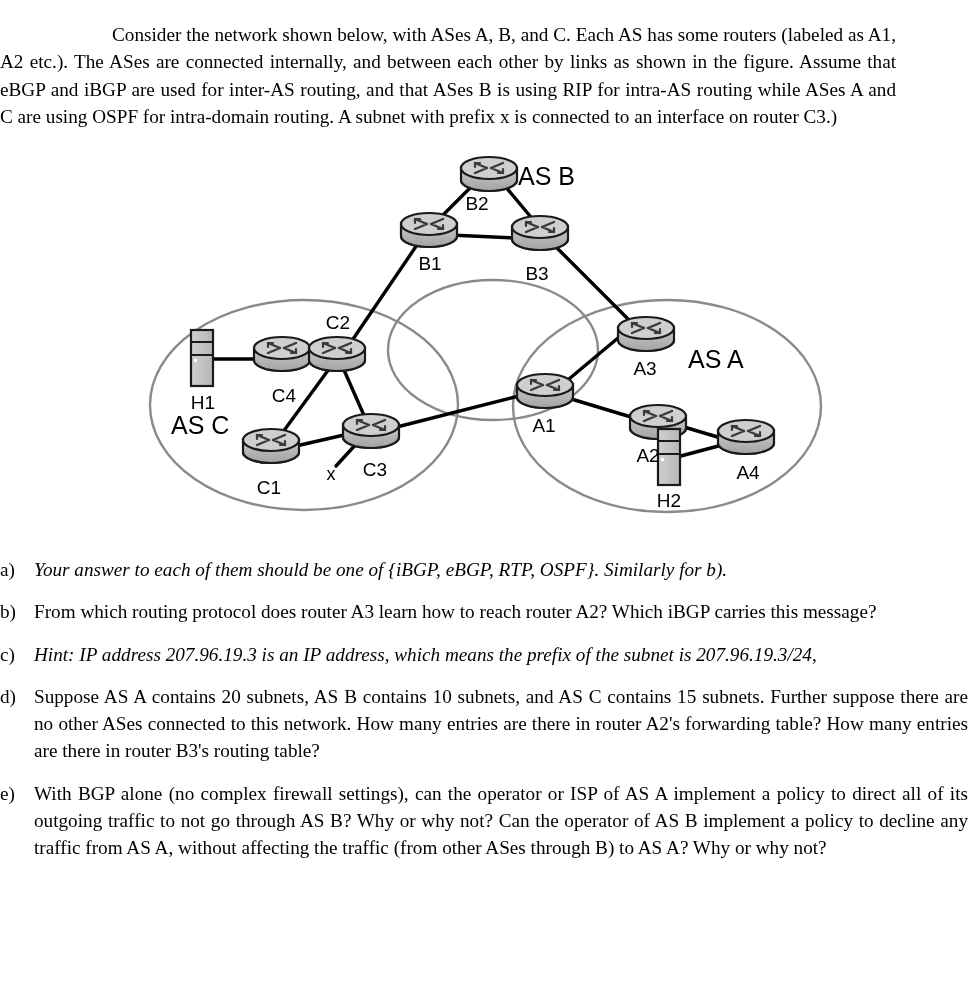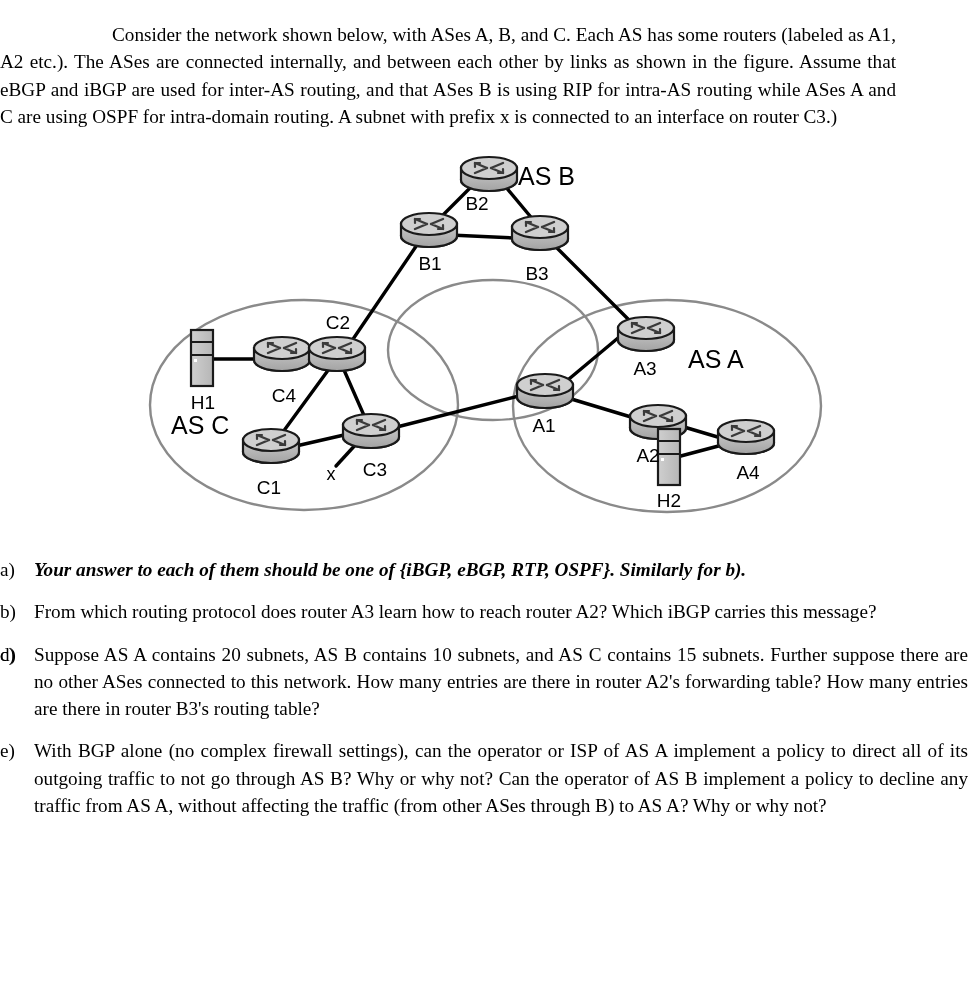--- a/index.html
+++ b/index.html
@@ -55,21 +55,20 @@
     top: 0px;
     width: 28px;
     font-size: 19.2px;
     line-height: 27.3px;
     text-align: left;
   }
   .qitem .qtext { display: block; }
   .hint {
     display: block;
     font-style: italic;
-    font-weight: bold;
   }
 
   
   .figure {
     position: absolute;
     left: 0px;
     top: 132px;
     width: 777px;
     height: 410px;
   }
@@ -243,20 +242,21 @@
       <span class="hint">Your answer to each of them should be one of {iBGP, eBGP, RTP, OSPF}. Similarly for b).</span>
     </div>
 
     <div class="qitem">
       <span class="marker">b)</span>
       <span class="qtext">From which routing protocol does router A3 learn how to reach router A2? Which iBGP carries this message?</span>
     </div>
 
     <div class="qitem">
       <span class="marker">c)</span>
+      <span class="hint">Hint: IP address 207.96.19.3 is an IP address, which means the prefix of the subnet is 207.96.19.3/24,</span>
     </div>
 
     <div class="qitem">
       <span class="marker">d)</span>
       <span class="qtext">Suppose AS A contains 20 subnets, AS B contains 10 subnets, and AS C contains 15 subnets. Further suppose there are no other ASes connected to this network. How many entries are there in router A2's forwarding table? How many entries are there in router B3's routing table?</span>
     </div>
 
     <div class="qitem">
       <span class="marker">e)</span>
       <span class="qtext">With BGP alone (no complex firewall settings), can the operator or ISP of AS A implement a policy to direct all of its outgoing traffic to not go through AS B? Why or why not? Can the operator of AS B implement a policy to decline any traffic from AS A, without affecting the traffic (from other ASes through B) to AS A? Why or why not?</span>

